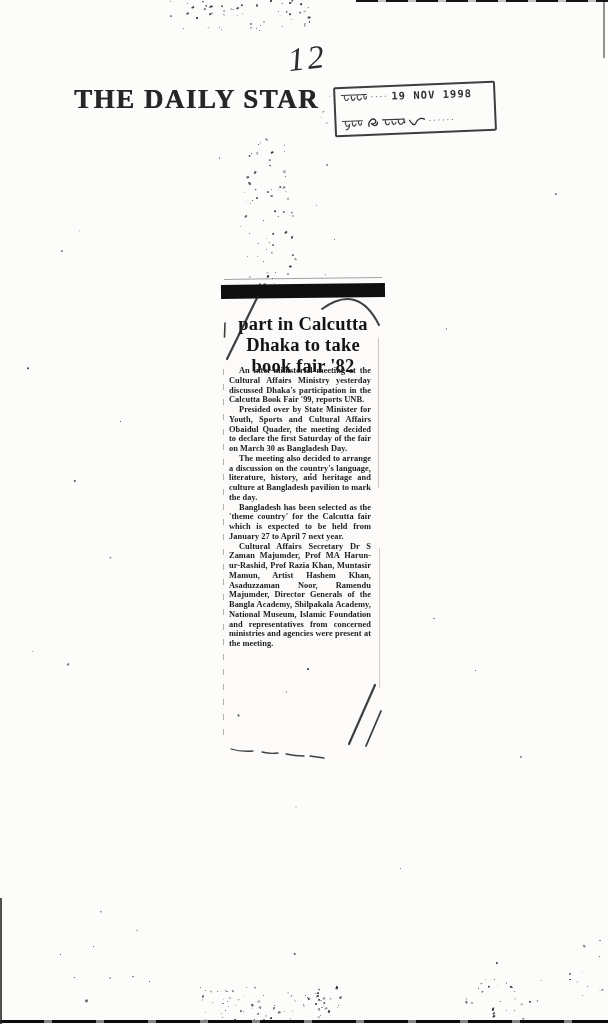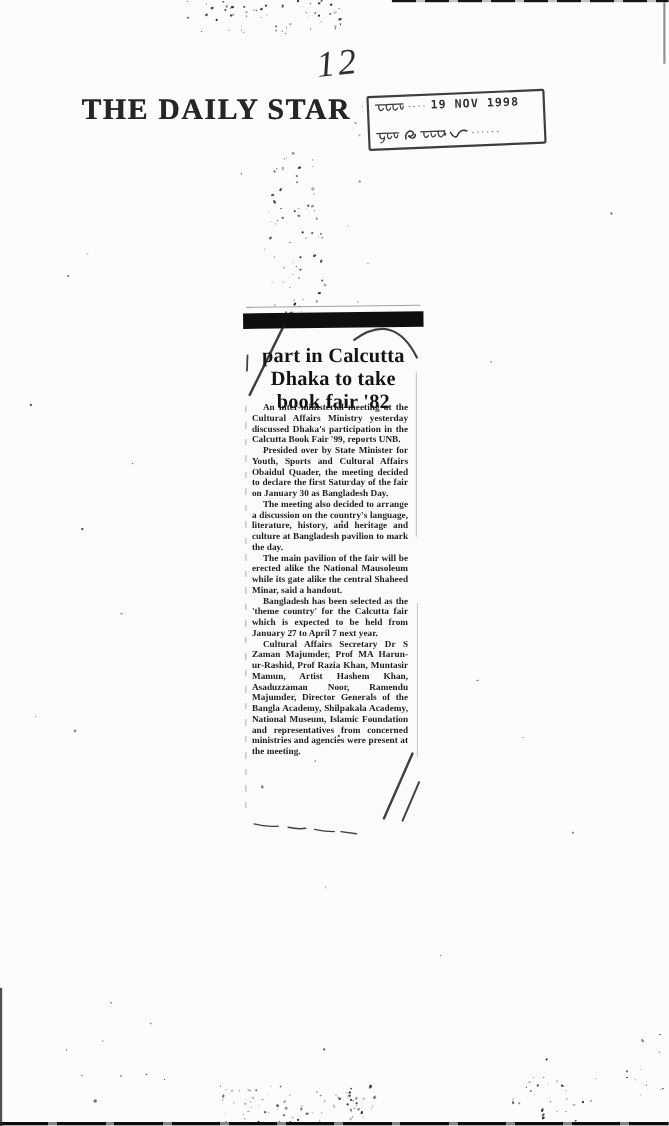--- a/index.html
+++ b/index.html
@@ -108,23 +108,22 @@
     <div class="right-rule-b"></div>
 
     <h1 class="headline">
       <span>part in Calcutta</span>
       <span>Dhaka to take</span>
       <span>book fair '82</span>
     </h1>
 
     <div class="body-text">
       <p>An inter-ministerial meeting at the Cultural Affairs Ministry yesterday discussed Dhaka's participation in the Calcutta Book Fair '99, reports UNB.</p>
-      <p>Presided over by State Minister for Youth, Sports and Cultural Affairs Obaidul Quader, the meeting decided to declare the first Saturday of the fair on January 30 as Bangladesh Day.</p>
+      <p>Presided over by State Minister for Youth, Sports and Cultural Affairs Obaidul Quader, the meeting decided to declare the first Saturday of the fair on March 30 as Bangladesh Day.</p>
       <p>The meeting also decided to arrange a discussion on the country's language, literature, history, and heritage and culture at Bangladesh pavilion to mark the day.</p>
-      <p>The main pavilion of the fair will be erected alike the National Mausoleum while its gate alike the central Shaheed Minar, said a handout.</p>
       <p>Bangladesh has been selected as the 'theme country' for the Calcutta fair which is expected to be held from January 27 to April 7 next year.</p>
       <p>Cultural Affairs Secretary Dr S Zaman Majumder, Prof MA Harun-ur-Rashid, Prof Razia Khan, Muntasir Mamun, Artist Hashem Khan, Asaduzzaman Noor, Ramendu Majumder, Director Generals of the Bangla Academy, Shilpakala Academy, National Museum, Islamic Foundation and representatives from concerned ministries and agencies were present at the meeting.</p>
     </div>
 
     <svg class="pen-marks" width="162" height="478" viewBox="0 0 162 478">
       <path d="M5 76 L36 13" stroke-width="2.2"></path>
       <path d="M3 40 L2.5 54" stroke-width="1.6"></path>
       <path d="M100 26 Q136 0 157 42" stroke-width="2"></path>
       <path d="M153 402 L127 461" stroke-width="2.2"></path>
       <path d="M159 428 L144 463" stroke-width="1.8"></path>

